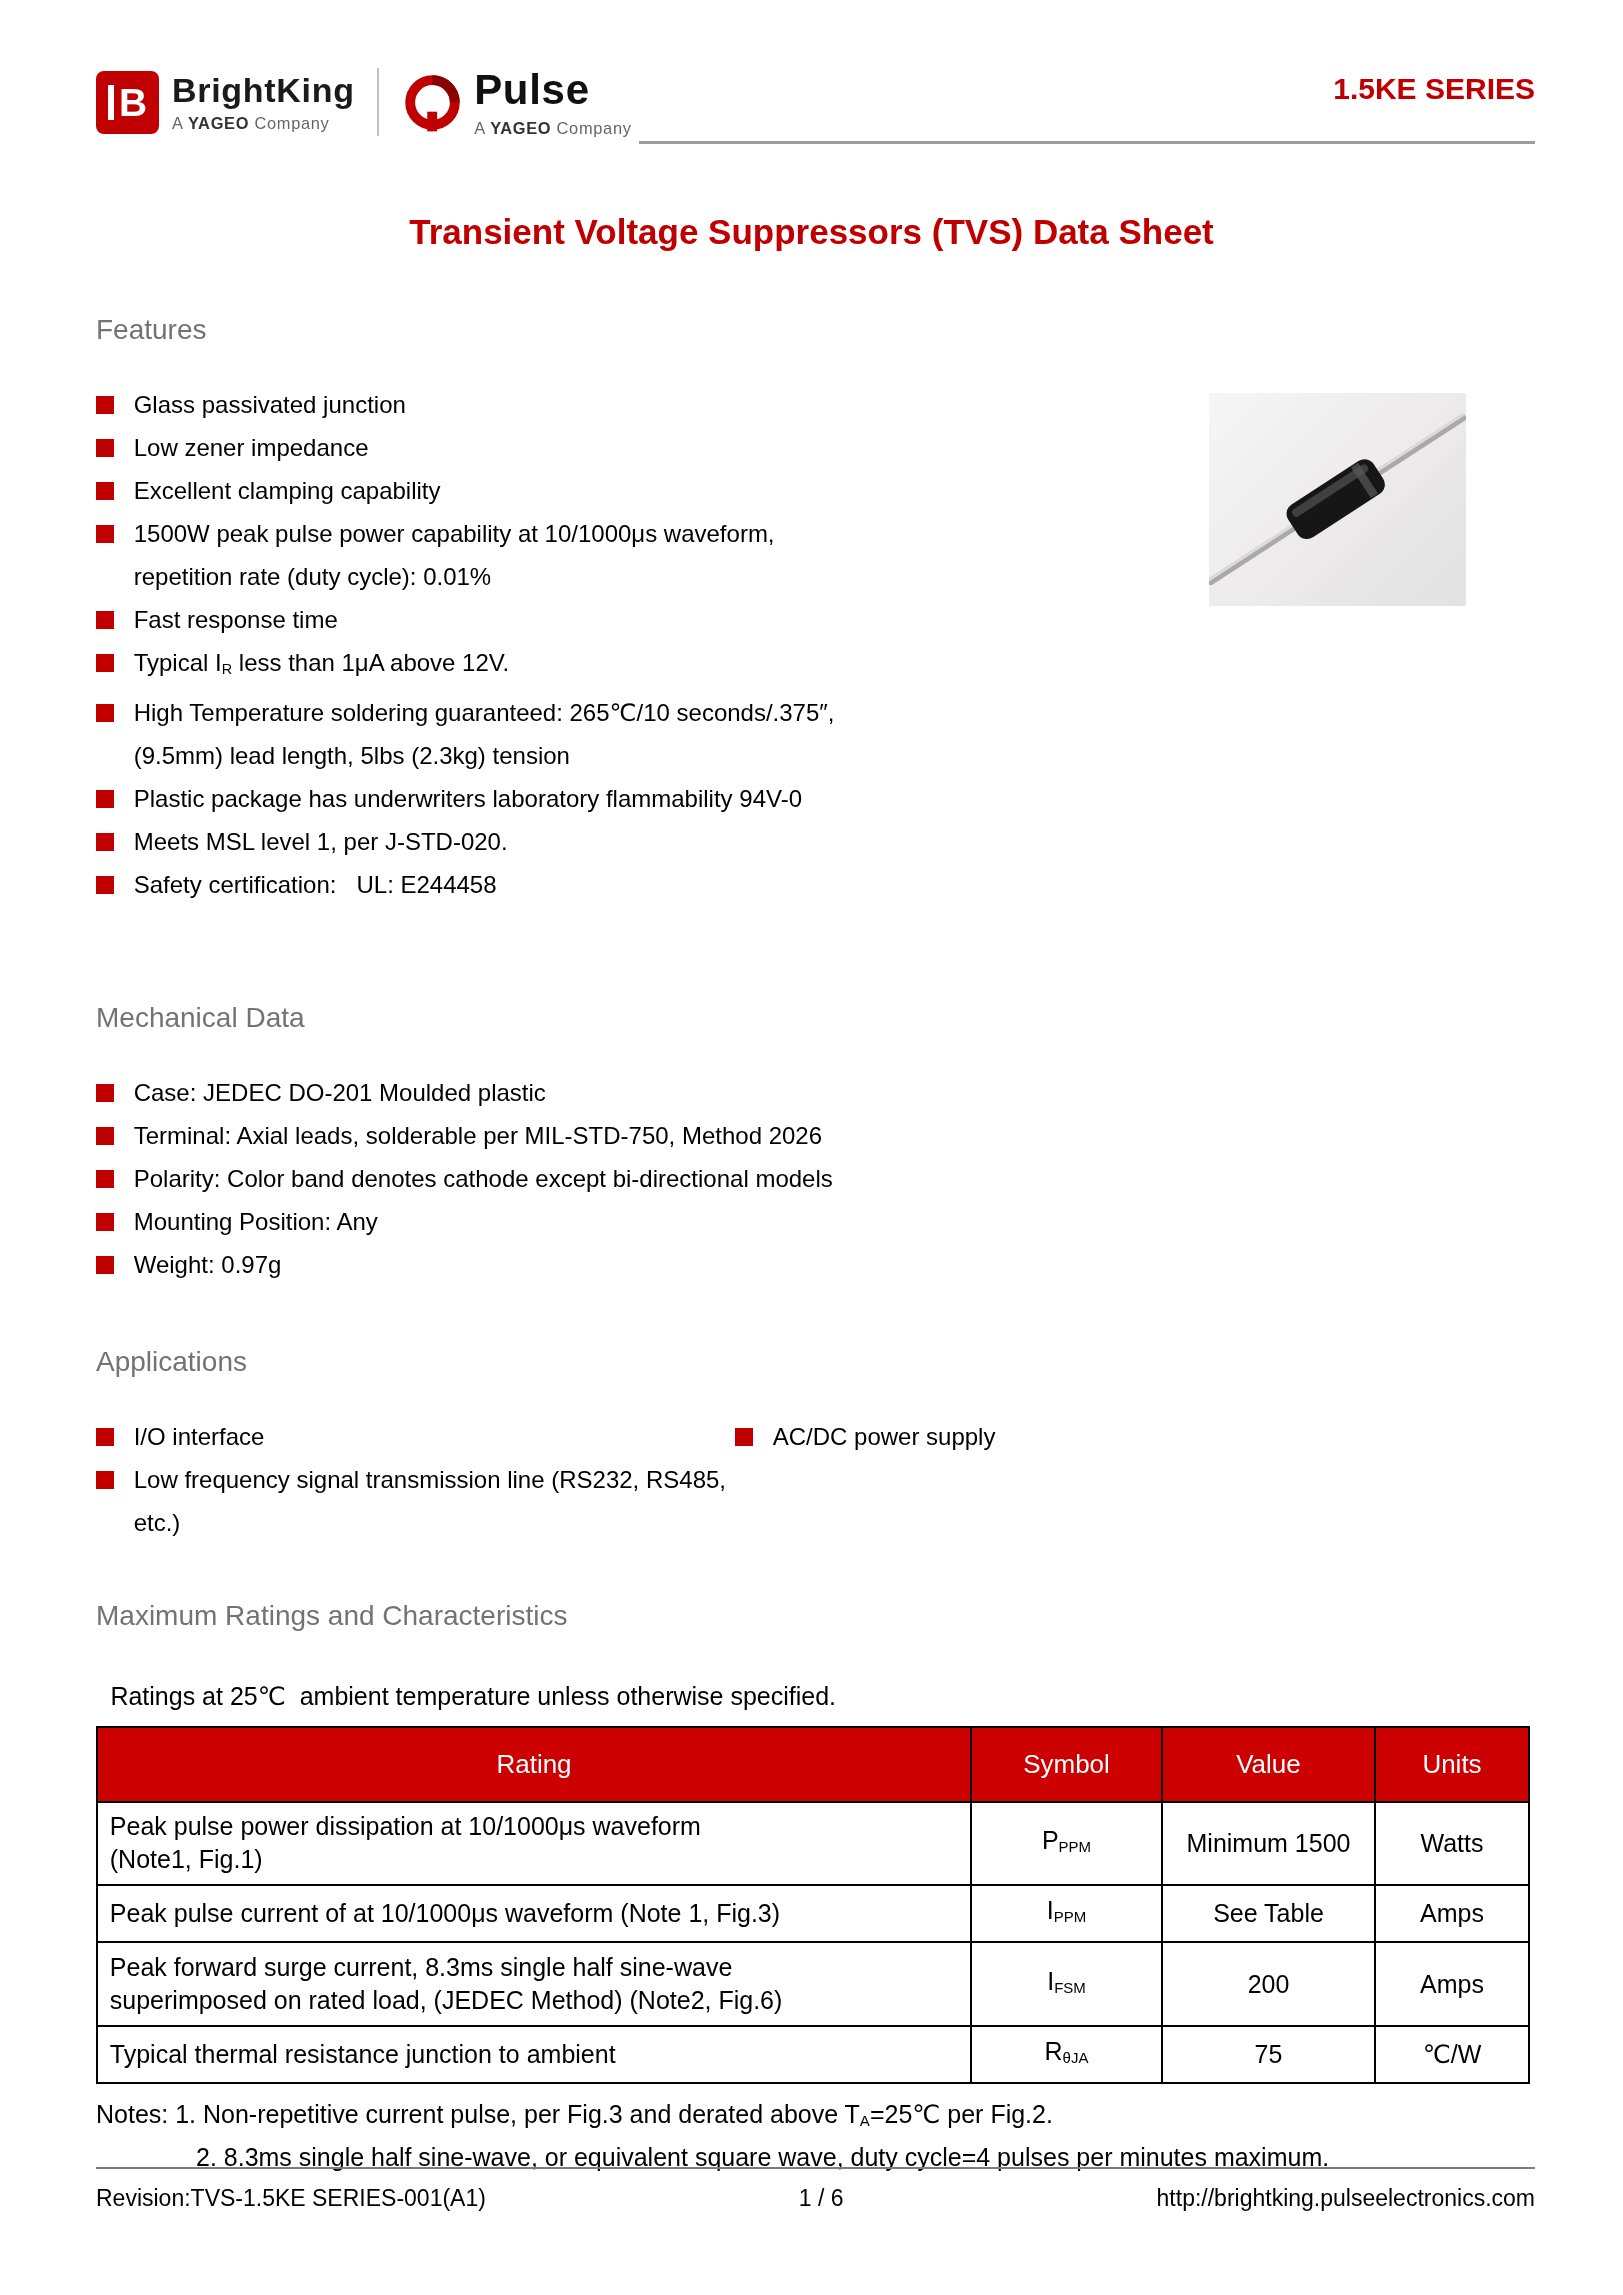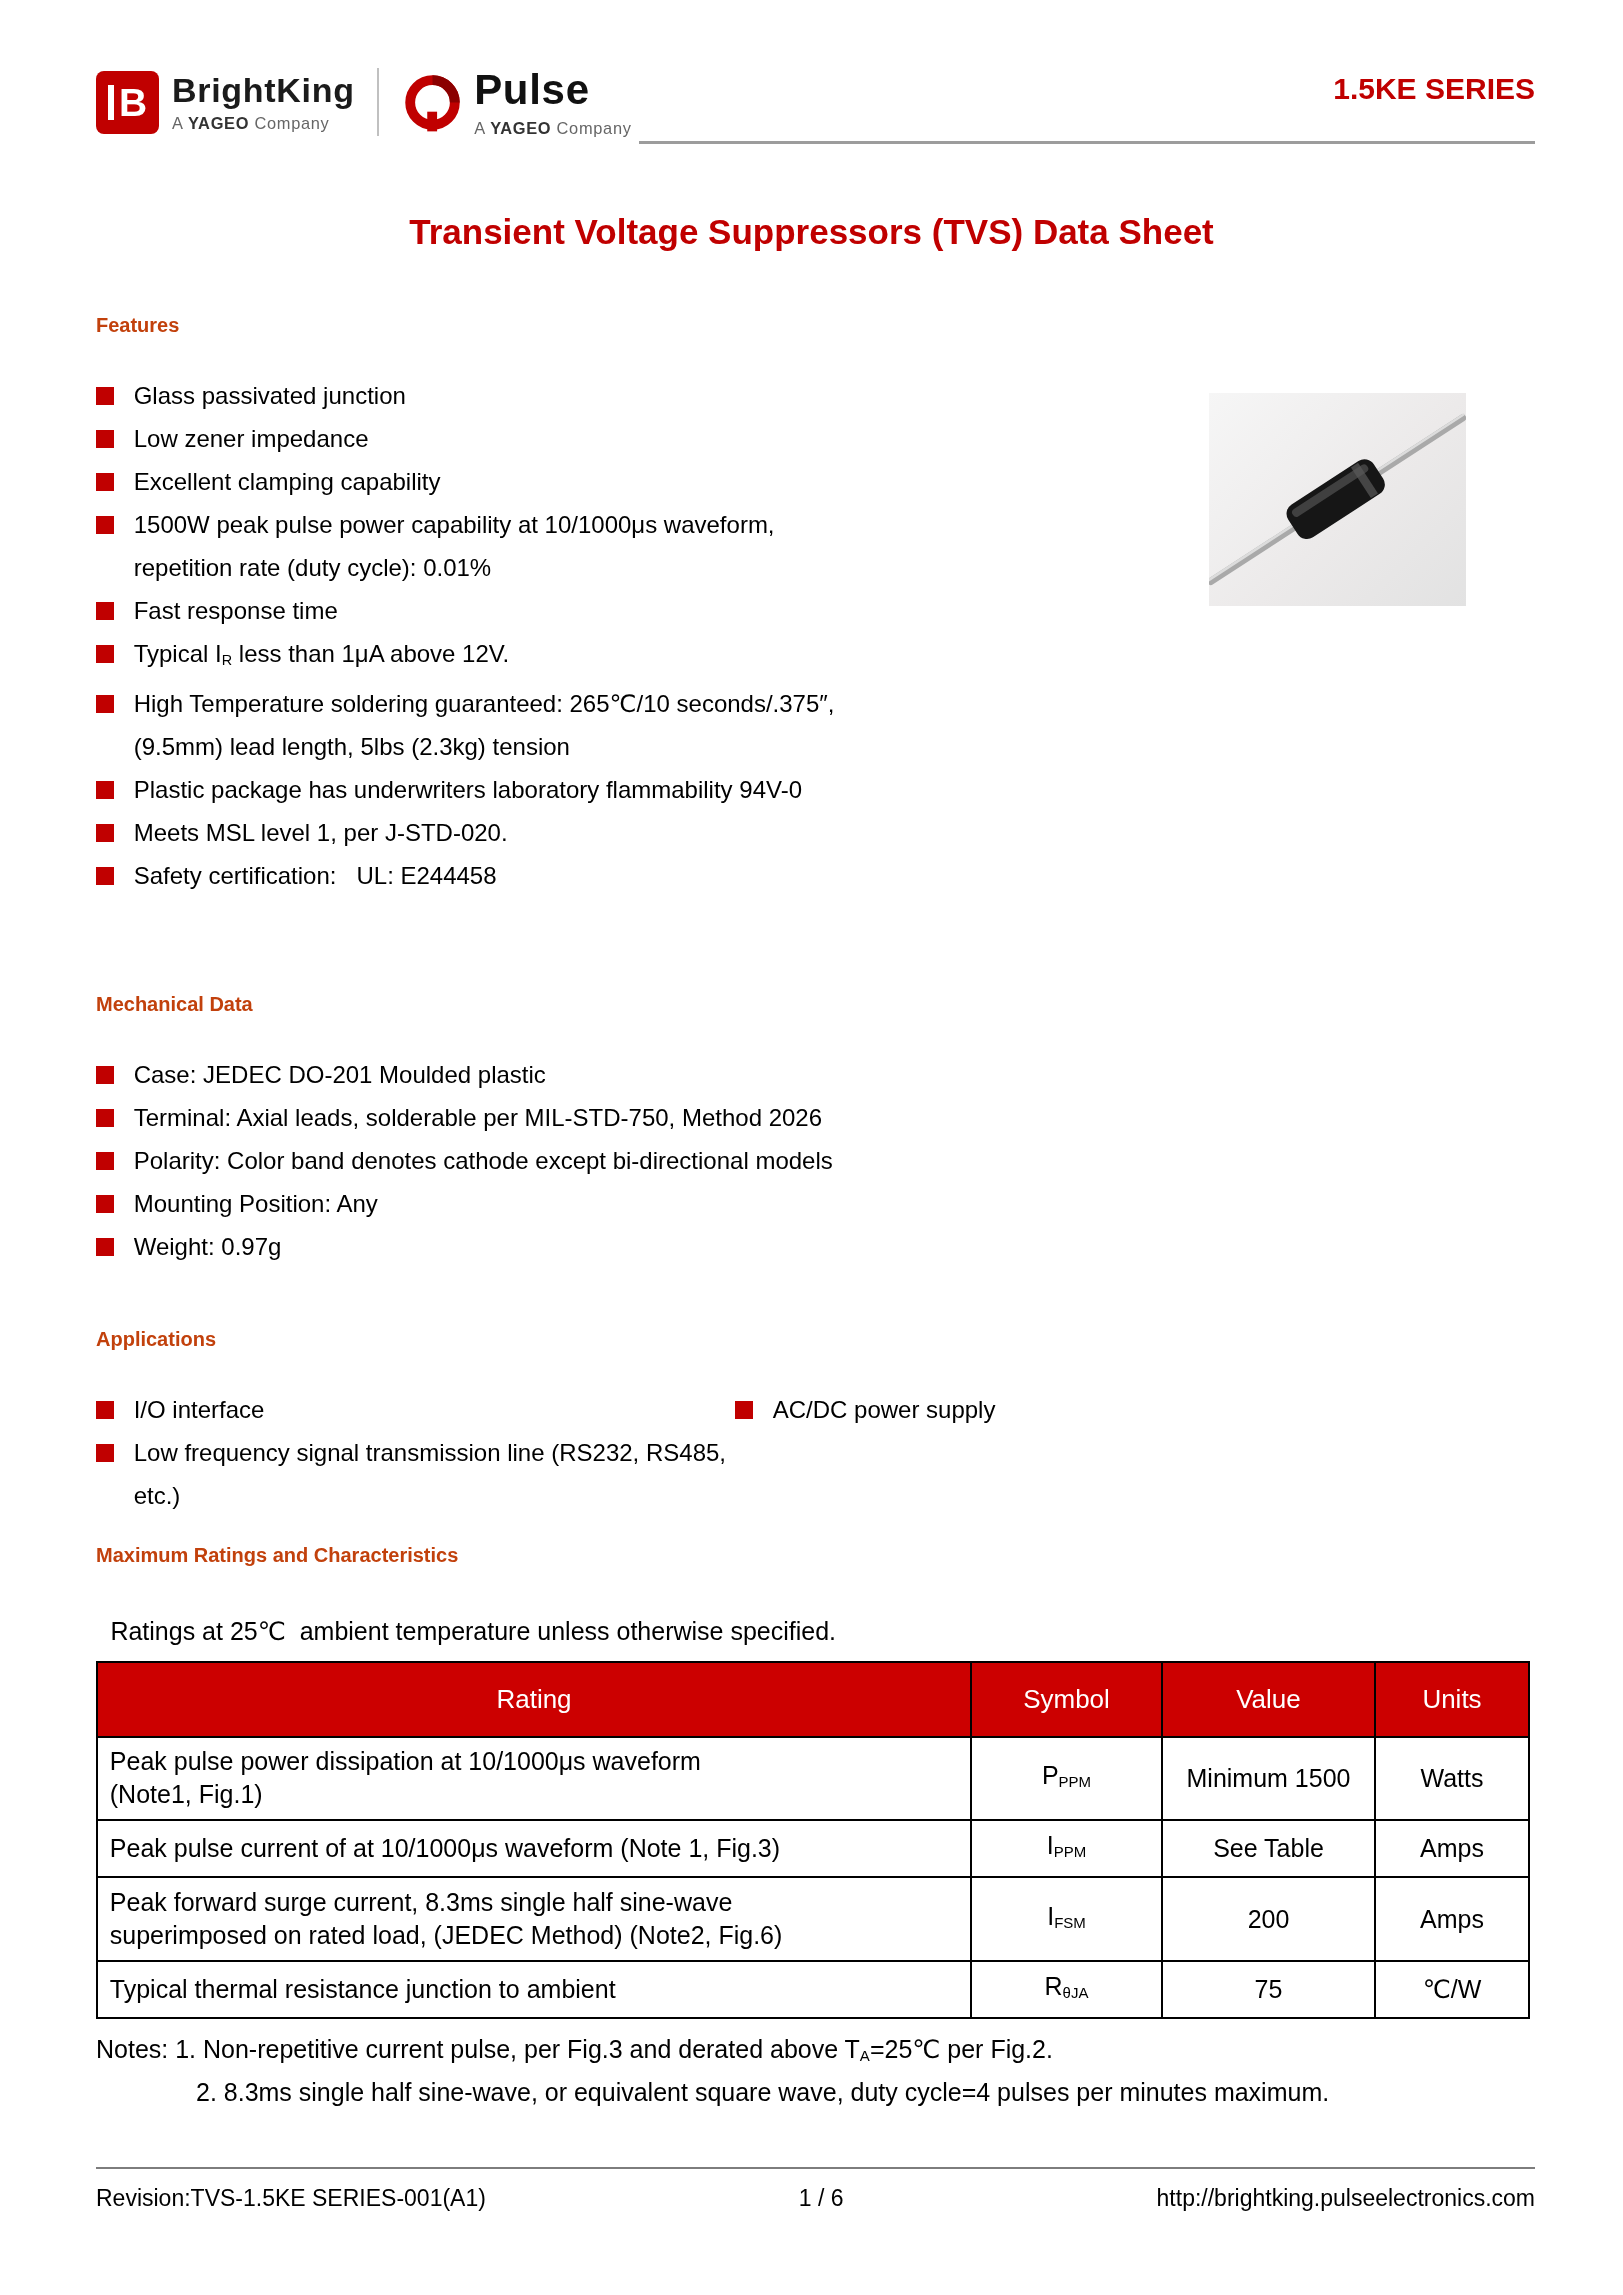--- a/index.html
+++ b/index.html
@@ -22,21 +22,21 @@
   .tagline b { color:#333; }
   .divider { width:2px; height:68px; background:#c0c0c0; margin:0 22px; flex:0 0 auto; }
   .pulse-logo { width:63px; height:63px; flex:0 0 auto; }
   .pulse-text { margin-left:10.5px; }
   .pulse-name { font-size:42px; font-weight:bold; color:#111; letter-spacing:0.7px; }
   .series { position:absolute; right:0; top:11.8px; color:#C00000; font-weight:bold; font-size:30px; }
   .header-rule { position:absolute; left:543px; right:0; bottom:0; height:3.3px; background:#9c9c9c; }
 
   
   .doc-title { margin-top:68px; text-align:center; color:#C00000; font-weight:bold; font-size:35px; }
-  .section-heading { margin:62px 96px 0; color:#c2410c; font-weight:bold; font-size:20px; }
+  .section-heading { margin:62px 96px 0; color:#737373; font-weight:normal; font-size:28px; }
 
   
   ul.bullets { list-style:none; margin:37px 96px 0; padding:0; }
   ul.bullets li { display:flex; align-items:flex-start; line-height:43px; }
   .bullet { flex:0 0 auto; width:17.7px; height:17.7px; background:#C00000; margin:13px 20px 0 0; }
   .bullet-text { white-space:pre-wrap; }
   .sub { font-size:0.60em; vertical-align:-0.22em; }
 
   
   .apps { margin:37px 96px 0; }
@@ -187,21 +187,21 @@
         </div>
       </div>
       <div class="app-row">
         <div class="app-item">
           <span class="bullet"></span>
           <span class="bullet-text">Low frequency signal transmission line (RS232, RS485, etc.)</span>
         </div>
       </div>
     </div>
 
-  <div class="section-heading" style="margin-top:27px;">Maximum Ratings and Characteristics</div>
+  <div class="section-heading" style="margin-top:56px;">Maximum Ratings and Characteristics</div>
   <div class="ratings-intro">Ratings at 25℃&nbsp; ambient temperature unless otherwise specified.</div>
 
   <table class="ratings">
     <colgroup>
       <col style="width:874px">
         <col style="width:191px">
         <col style="width:213px">
         <col style="width:154px">
     </colgroup>
     <thead>

